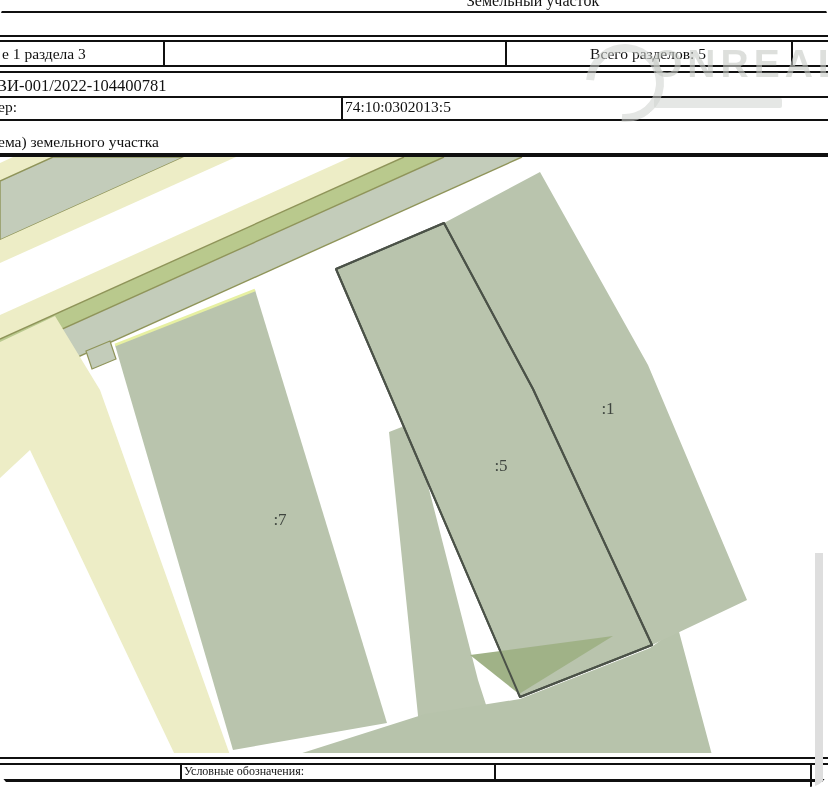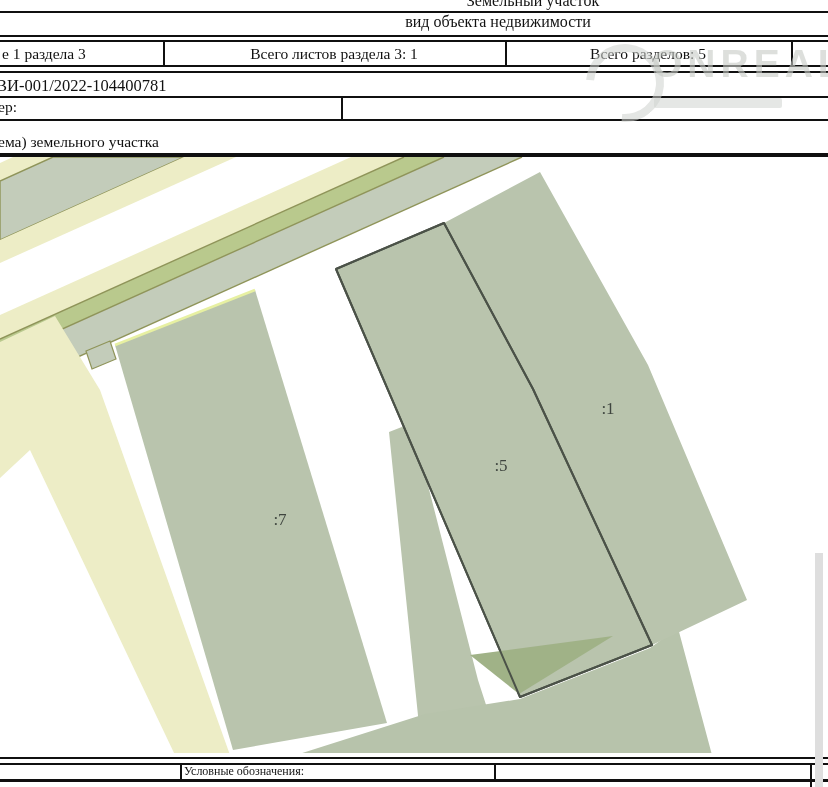--- a/index.html
+++ b/index.html
@@ -1,17 +1,17 @@
 <!DOCTYPE html>
 <html><head>
 <meta charset="utf-8">
 <style>
   html,body{margin:0;padding:0;background:#ffffff;}
   #page{position:relative;width:828px;height:787px;background:#ffffff;overflow:hidden;
-        font-family:"Liberation Serif","DejaVu Serif",serif;color:#111;}
+        font-family:"Liberation Serif","DejaVu Serif",serif;color:#111;border-radius:19px;}
   .abs{position:absolute;}
   .hline{position:absolute;left:0;width:828px;background:#101010;}
   .cellText{position:absolute;font-size:15.5px;line-height:26px;white-space:nowrap;}
   .centered{transform:translateX(-50%);}
   
   .vline{position:absolute;width:2px;background:#101010;}
   
   #mapwrap{position:absolute;left:0;top:157px;width:828px;height:596px;}
   svg{display:block;}
   .parcel-label{font-family:"Liberation Serif","DejaVu Serif",serif;font-size:17px;fill:#3f453f;}
@@ -27,41 +27,40 @@
 </style>
 </head>
 <body>
 
 <div id="page">
 
   <div class="abs centered" style="left:533px;top:-8px;font-size:16px;">Земельный участок</div>
 
   <div class="hline" style="top:11px;height:2px;"></div>
 
-  <div class="abs centered" style="left:498px;top:13px;font-size:16px;">вид объекта недвижимости</div>
 
   <div class="hline" style="top:35px;height:2px;"></div>
 
   <div class="hline" style="top:40px;height:2px;"></div>
   <div class="hline" style="top:65px;height:2px;"></div>
   <div class="vline" style="left:163px;top:40px;height:27px;"></div>
   <div class="vline" style="left:505px;top:40px;height:27px;"></div>
   <div class="vline" style="left:791px;top:40px;height:27px;"></div>
   <div class="cellText" style="left:2px;top:41px;">е 1 раздела 3</div>
-  <div class="cellText centered" style="left:334px;top:41px;">Всего листов раздела 3: 1</div>
   <div class="cellText centered" style="left:648px;top:41px;text-align:right;">Всего разделов: 5</div>
 
   <div class="hline" style="top:71px;height:1.5px;"></div>
 
   <div class="cellText" style="left:-4px;top:73px;font-size:16.5px;">ВИ-001/2022-104400781</div>
 
   <div class="hline" style="top:96px;height:1.5px;"></div>
   <div class="hline" style="top:119px;height:2px;"></div>
   <div class="vline" style="left:341px;top:96px;height:24px;"></div>
   <div class="cellText" style="left:-2px;top:94px;">ер:</div>
+  <div class="cellText" style="left:345px;top:94px;">74:10:0302013:5</div>
 
   <div class="cellText" style="left:-2px;top:129px;">ема) земельного участка</div>
 
   <div class="hline" style="top:153px;height:4px;"></div>
 
   <div id="mapwrap">
     <svg width="828" height="596" viewBox="0 157 828 596">
 
       <rect x="0" y="157" width="828" height="596" fill="#ffffff"></rect>
 

